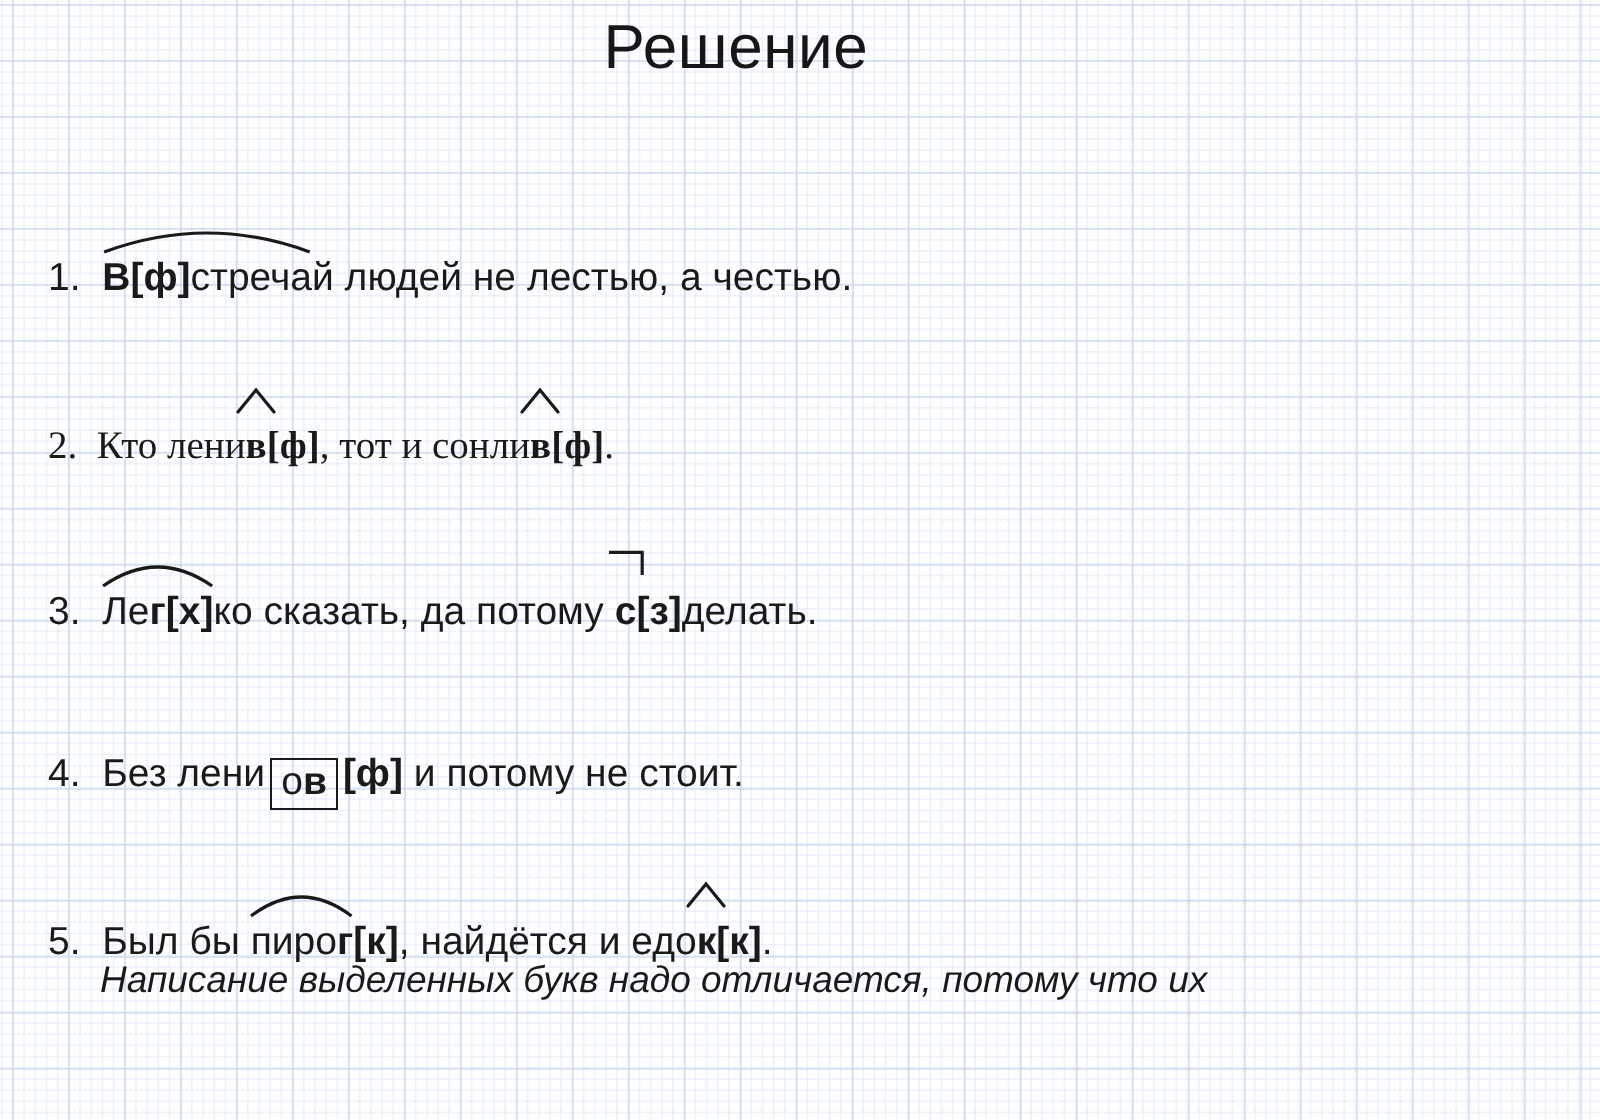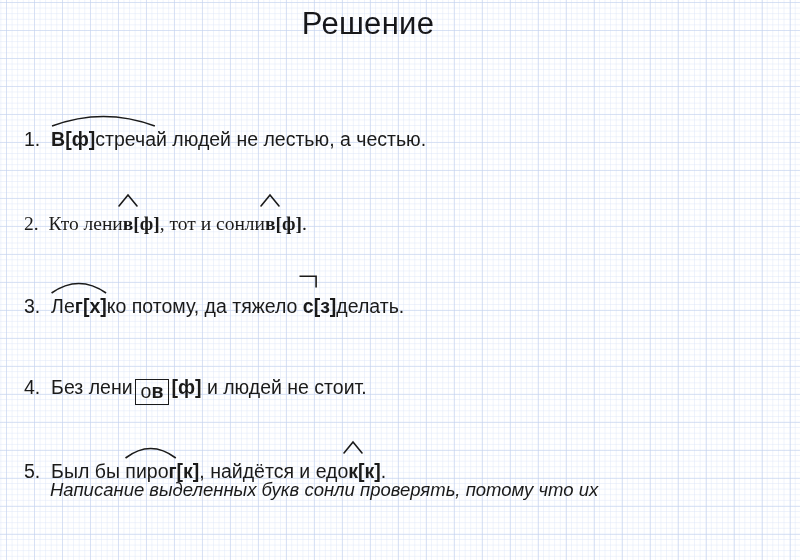--- a/index.html
+++ b/index.html
@@ -147,40 +147,40 @@
           </svg>
         </span><span class="b">в</span></span><span class="b">[ф]</span><span>.</span>
   </div>
 
   <div class="line" style="top:257px;">
     <span class="num">3.</span>
     <span>&nbsp;</span><span class="mk"><span class="arc">
           <svg viewBox="0 0 100 17" preserveAspectRatio="none">
             <path d="M1,16 Q50,-3 99,16" fill="none" stroke="#1a1a1a" stroke-width="1.6" vector-effect="non-scaling-stroke"></path>
           </svg>
-        </span><span>Ле</span><span class="b">г</span><span class="b">[х]</span></span><span>ко</span><span> потому, да тяжело </span><span class="mk"><span class="prefix">
+        </span><span>Ле</span><span class="b">г</span><span class="b">[х]</span></span><span>ко</span><span> сказать, да потому </span><span class="mk"><span class="prefix">
           <svg viewBox="0 0 19 14">
             <path d="M1,1.2 L17.6,1.2 L17.6,12.5" fill="none" stroke="#1a1a1a" stroke-width="1.6" stroke-linecap="butt" stroke-linejoin="miter"></path>
           </svg>
         </span><span class="b">с</span></span><span class="b">[з]</span><span>делать.</span>
   </div>
 
   <div class="line" style="top:338px;">
     <span class="num">4.</span>
-    <span>&nbsp;</span><span>Без лени</span><span class="endbox"><span>о</span><span class="b">в</span></span><span class="b">[ф]</span><span> и людей не стоит.</span>
+    <span>&nbsp;</span><span>Без лени</span><span class="endbox"><span>о</span><span class="b">в</span></span><span class="b">[ф]</span><span> и потому не стоит.</span>
   </div>
 
   <div class="line" style="top:422px;">
     <span class="num">5.</span>
     <span>&nbsp;</span><span>Был бы </span><span class="mk"><span class="arc">
           <svg viewBox="0 0 100 17" preserveAspectRatio="none">
             <path d="M1,16 Q50,-3 99,16" fill="none" stroke="#1a1a1a" stroke-width="1.6" vector-effect="non-scaling-stroke"></path>
           </svg>
         </span><span>пиро</span><span class="b">г</span></span><span class="b">[к]</span><span>, найдётся и едо</span><span class="mk"><span class="caret">
           <svg viewBox="0 0 21 13">
             <path d="M1.5,12 L10.5,1 L19.5,12" fill="none" stroke="#1a1a1a" stroke-width="1.6" stroke-linecap="round" stroke-linejoin="miter"></path>
           </svg>
         </span><span class="b">к</span></span><span class="b">[к]</span><span>.</span>
   </div>
 
-  <div class="note" style="top:477px;">Написание выделенных букв сонли проверять, потому что их</div>
+  <div class="note" style="top:477px;">Написание выделенных букв надо отличается, потому что их</div>
 
 </div>
 
 </body></html>

